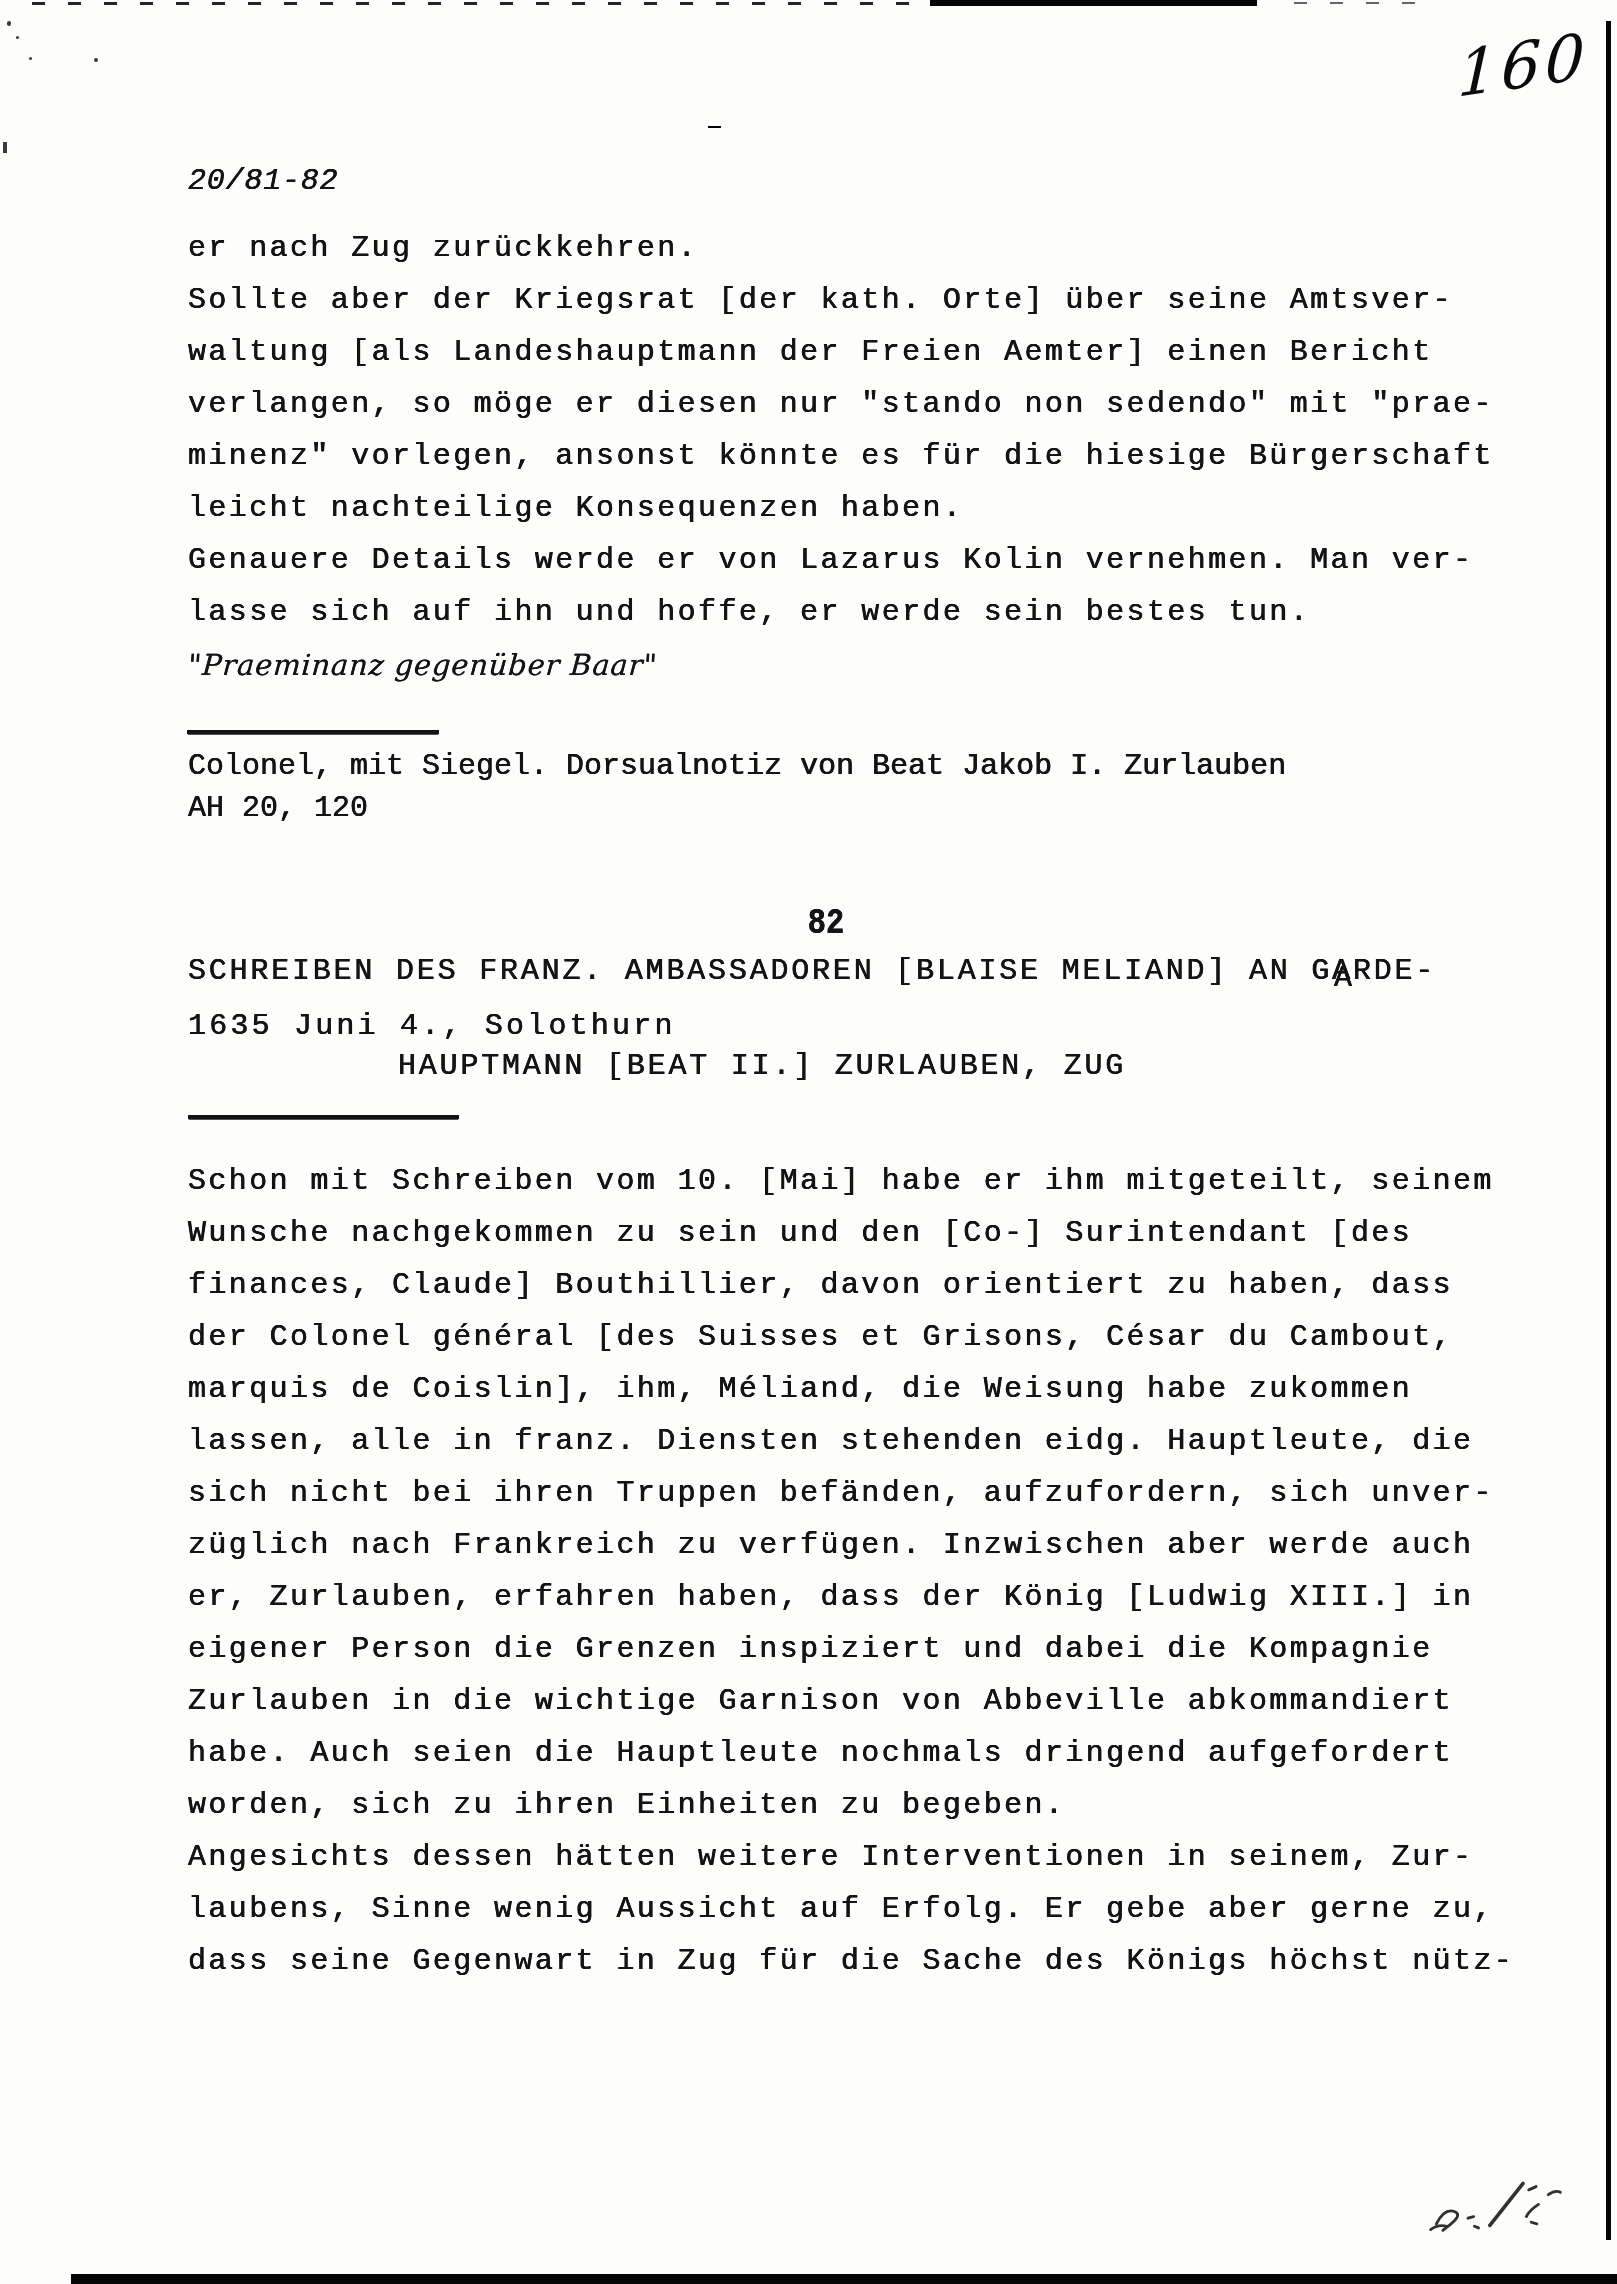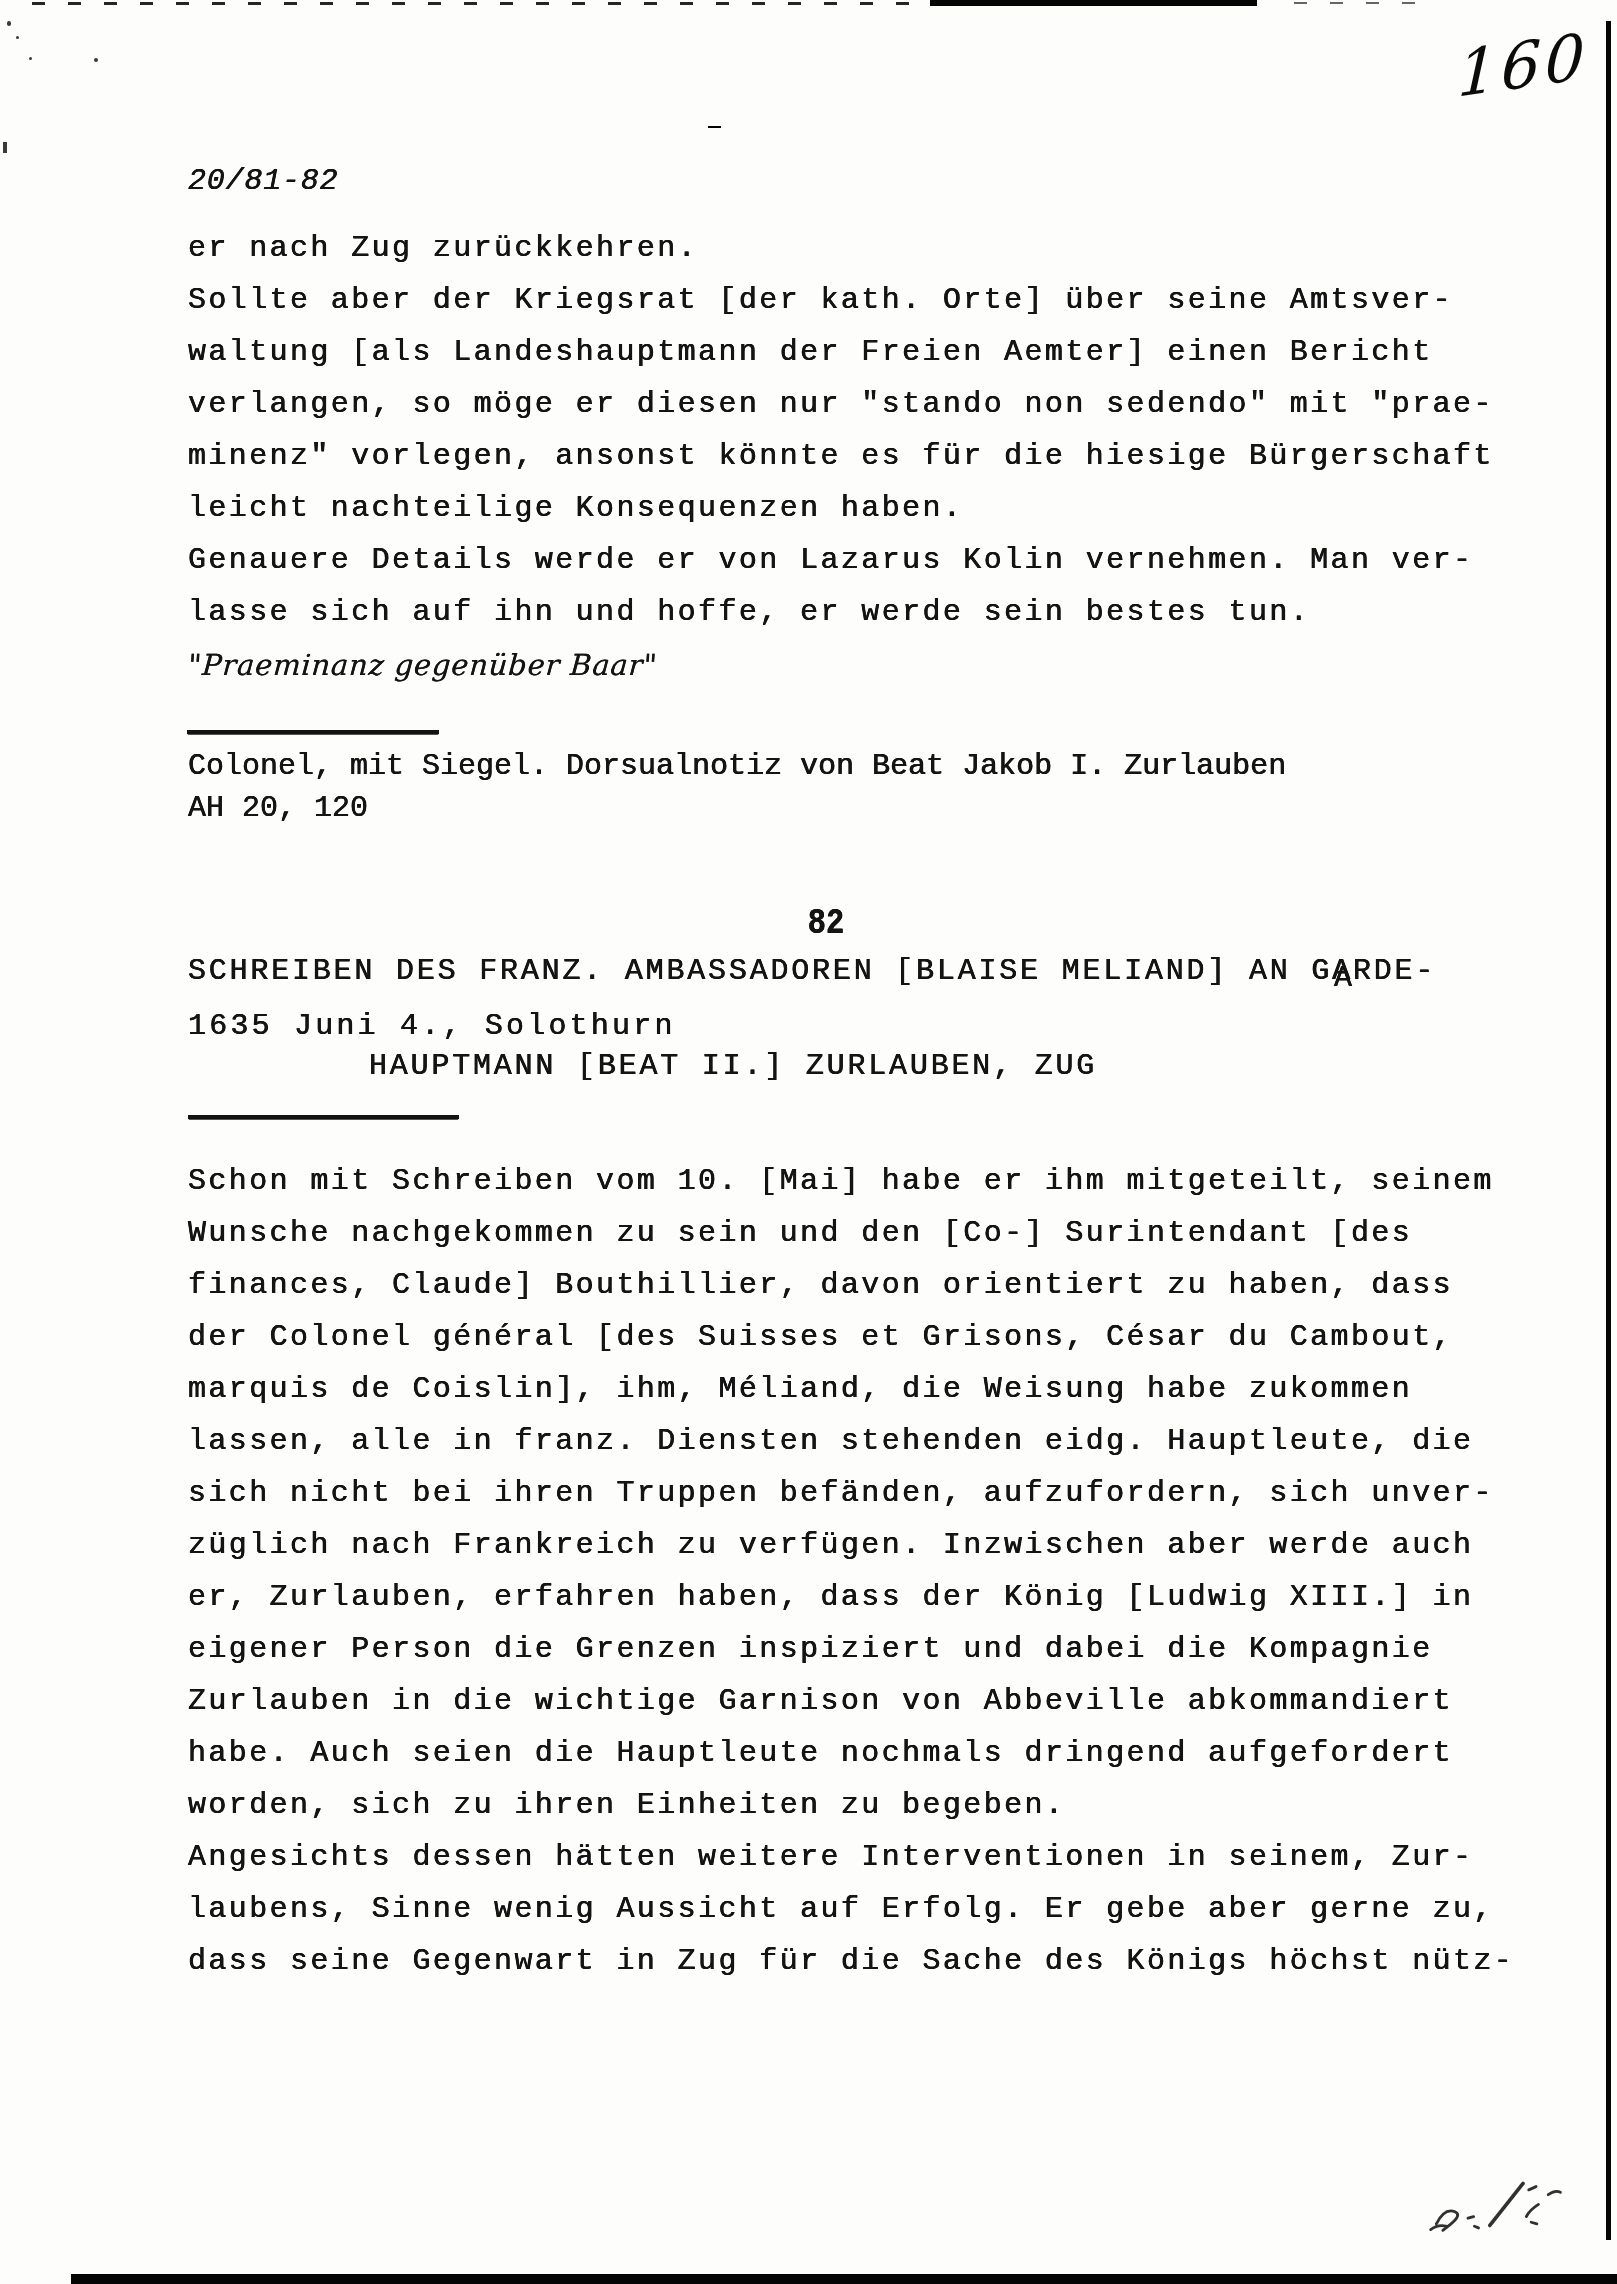--- a/index.html
+++ b/index.html
@@ -94,21 +94,21 @@
   <div class="rule" style="left:187px;top:730px;width:252px;"></div>
 
   <div class="tw note-block" style="left:188px;top:745px;"><div>Colonel, mit Siegel. Dorsualnotiz von Beat Jakob I. Zurlauben</div><div>AH 20, 120</div></div>
 
   <div class="tw doc-number" style="left:826px;top:902px;">82</div>
 
   <div class="tw date-line" style="left:188px;top:961px;">1635 Juni 4., Solothurn</div>
   <div class="tw" style="left:1334px;top:961px;letter-spacing:0;">A</div>
 
   <div class="tw head-line" style="left:188px;top:954px;">SCHREIBEN DES FRANZ. AMBASSADOREN [BLAISE MELIAND] AN GARDE-</div>
-  <div class="tw head-line" style="left:369px;top:1049px;">HAUPTMANN [BEAT II.] ZURLAUBEN, ZUG</div>
+  <div class="tw head-line" style="left:398px;top:1049px;">HAUPTMANN [BEAT II.] ZURLAUBEN, ZUG</div>
 
   <div class="rule" style="left:188px;top:1115px;width:271px;"></div>
 
   <div class="tw body-block" style="left:188px;top:1155px;"><div>Schon mit Schreiben vom 10. [Mai] habe er ihm mitgeteilt, seinem</div><div>Wunsche nachgekommen zu sein und den [Co-] Surintendant [des</div><div>finances, Claude] Bouthillier, davon orientiert zu haben, dass</div><div>der Colonel général [des Suisses et Grisons, César du Cambout,</div><div>marquis de Coislin], ihm, Méliand, die Weisung habe zukommen</div><div>lassen, alle in franz. Diensten stehenden eidg. Hauptleute, die</div><div>sich nicht bei ihren Truppen befänden, aufzufordern, sich unver-</div><div>züglich nach Frankreich zu verfügen. Inzwischen aber werde auch</div><div>er, Zurlauben, erfahren haben, dass der König [Ludwig XIII.] in</div><div>eigener Person die Grenzen inspiziert und dabei die Kompagnie</div><div>Zurlauben in die wichtige Garnison von Abbeville abkommandiert</div><div>habe. Auch seien die Hauptleute nochmals dringend aufgefordert</div><div>worden, sich zu ihren Einheiten zu begeben.</div><div>Angesichts dessen hätten weitere Interventionen in seinem, Zur-</div><div>laubens, Sinne wenig Aussicht auf Erfolg. Er gebe aber gerne zu,</div><div>dass seine Gegenwart in Zug für die Sache des Königs höchst nütz-</div></div>
 
   <svg class="scrawl" style="left:1425px;top:2172px;" width="154" height="77" viewBox="0 0 190 95">
     <g fill="none" stroke="#1b1b1b" stroke-width="3.5" stroke-linecap="round" opacity="0.9">
       <path d="M14 64 q10 -20 23 -15 q9 4 -6 16 l-9 7"></path>
       <path d="M7 71 q9 -7 20 -4"></path>
       <path d="M53 57 l7 -2"></path>

